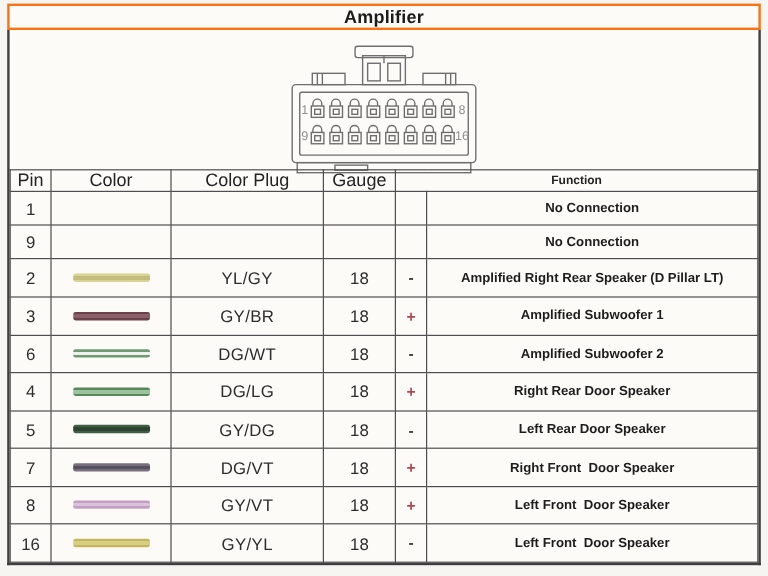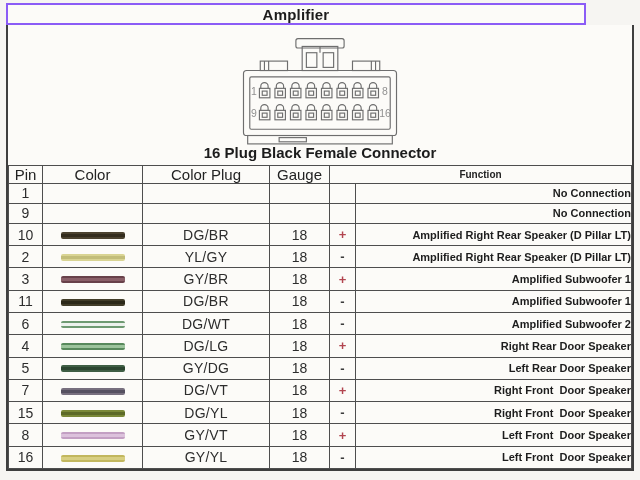--- a/index.html
+++ b/index.html
@@ -9,22 +9,22 @@
     background:#eeece8;
     font-family:"Liberation Sans", sans-serif;
     overflow:hidden;
     color:#242424;
   }
   .page {
     position:absolute; inset:0;
     background:#f6f5f2;
   }
   .title-box {
-    position:absolute; left:6px; top:3px; width:580px; height:22px;
-    border:2px solid #8b5cf6;
+    position:absolute; left:6px; top:3px; width:628px; height:22px;
+    border:2px solid #f97316;
     background:#fcfbf8;
     display:flex; align-items:center; justify-content:center;
     font-size:15px; font-weight:bold; color:#1c1c1c;
     letter-spacing:.2px;
   }
   .main-box {
     position:absolute; left:6px; top:25px; width:628px; height:446px;
     border:2px solid #3e3e3e; border-top:none;
     background:#fcfbf8;
     display:flex; flex-direction:column;
@@ -58,21 +58,21 @@
     text-align:center;
   }
   th.c-func { font-weight:bold; font-size:10px; }
   td.c-pin   { text-align:center; font-size:14px; color:#2d2d2d; }
   td.c-color { text-align:center; }
   td.c-code  { text-align:center; font-size:14px; color:#2d2d2d; letter-spacing:.3px; }
   td.c-gauge { text-align:center; font-size:14px; color:#2d2d2d; }
   td.c-sign  { text-align:center; font-size:13px; font-weight:bold; }
   td.c-func  {
     font-size:11px; font-weight:bold; color:#1d1d1d;
-    padding-left:8px; text-align:right;
+    padding-left:8px; text-align:center;
     white-space:pre;
   }
   .swatch {
     display:inline-block;
     width:64px; height:7px;
     border-radius:2px;
     vertical-align:middle;
   }
   .conn-line { fill:none; stroke:#6e6e6e; stroke-width:1.1; }
   .conn-num  { fill:#909090; font-size:10px; font-family:"Liberation Sans",sans-serif; }
@@ -136,21 +136,20 @@
         <use href="#pin" x="109.8" y="63"></use>
           <use href="#pin" x="124.6" y="63"></use>
 
         <text class="conn-num" x="16" y="55" text-anchor="middle">1</text>
         <text class="conn-num" x="141" y="55" text-anchor="middle">8</text>
         <text class="conn-num" x="16" y="76" text-anchor="middle">9</text>
         <text class="conn-num" x="141" y="76" text-anchor="middle">16</text>
       </svg>
     </div>
 
-    <div class="subtitle">16 Plug Black Female Connector</div>
 
     <table class="pinout">
       <colgroup>
         <col style="width:34px">
           <col style="width:100px">
           <col style="width:127px">
         <col style="width:60px">
           <col style="width:26px">
           <col>
       </colgroup>
@@ -179,63 +178,43 @@
     <td class="c-pin">9</td>
     <td class="c-color">
       
     </td>
     <td class="c-code"></td>
     <td class="c-gauge"></td>
     <td class="c-sign" style="color: rgb(60, 60, 60);"></td>
     <td class="c-func">No Connection</td>
   </tr>
 
-  <tr>
-    <td class="c-pin">10</td>
-    <td class="c-color">
-      <span class="swatch" style="background: linear-gradient(rgb(75, 66, 47) 0px, rgb(75, 66, 47) 28%, rgb(51, 44, 29) 28%, rgb(51, 44, 29) 72%, rgb(75, 66, 47) 72%, rgb(75, 66, 47) 100%);"></span>
-    </td>
-    <td class="c-code">DG/BR</td>
-    <td class="c-gauge">18</td>
-    <td class="c-sign" style="color: rgb(178, 69, 79);">+</td>
+
+  <tr>
+    <td class="c-pin">2</td>
+    <td class="c-color">
+      <span class="swatch" style="background: linear-gradient(rgb(217, 212, 147) 0px, rgb(217, 212, 147) 28%, rgb(194, 189, 122) 28%, rgb(194, 189, 122) 72%, rgb(217, 212, 147) 72%, rgb(217, 212, 147) 100%);"></span>
+    </td>
+    <td class="c-code">YL/GY</td>
+    <td class="c-gauge">18</td>
+    <td class="c-sign" style="color: rgb(60, 60, 60);">-</td>
     <td class="c-func">Amplified Right Rear Speaker (D Pillar LT)</td>
   </tr>
 
   <tr>
-    <td class="c-pin">2</td>
-    <td class="c-color">
-      <span class="swatch" style="background: linear-gradient(rgb(217, 212, 147) 0px, rgb(217, 212, 147) 28%, rgb(194, 189, 122) 28%, rgb(194, 189, 122) 72%, rgb(217, 212, 147) 72%, rgb(217, 212, 147) 100%);"></span>
-    </td>
-    <td class="c-code">YL/GY</td>
-    <td class="c-gauge">18</td>
-    <td class="c-sign" style="color: rgb(60, 60, 60);">-</td>
-    <td class="c-func">Amplified Right Rear Speaker (D Pillar LT)</td>
-  </tr>
-
-  <tr>
     <td class="c-pin">3</td>
     <td class="c-color">
       <span class="swatch" style="background: linear-gradient(rgb(104, 65, 74) 0px, rgb(104, 65, 74) 28%, rgb(138, 95, 104) 28%, rgb(138, 95, 104) 72%, rgb(104, 65, 74) 72%, rgb(104, 65, 74) 100%);"></span>
     </td>
     <td class="c-code">GY/BR</td>
     <td class="c-gauge">18</td>
     <td class="c-sign" style="color: rgb(178, 69, 79);">+</td>
     <td class="c-func">Amplified Subwoofer 1</td>
   </tr>
 
-  <tr>
-    <td class="c-pin">11</td>
-    <td class="c-color">
-      <span class="swatch" style="background: linear-gradient(rgb(66, 61, 41) 0px, rgb(66, 61, 41) 28%, rgb(44, 41, 25) 28%, rgb(44, 41, 25) 72%, rgb(66, 61, 41) 72%, rgb(66, 61, 41) 100%);"></span>
-    </td>
-    <td class="c-code">DG/BR</td>
-    <td class="c-gauge">18</td>
-    <td class="c-sign" style="color: rgb(60, 60, 60);">-</td>
-    <td class="c-func">Amplified Subwoofer 1</td>
-  </tr>
 
 
   <tr>
     <td class="c-pin">6</td>
     <td class="c-color">
       <span class="swatch" style="background: linear-gradient(rgb(111, 154, 114) 0px, rgb(111, 154, 114) 28%, rgb(237, 242, 237) 28%, rgb(237, 242, 237) 72%, rgb(111, 154, 114) 72%, rgb(111, 154, 114) 100%);"></span>
     </td>
     <td class="c-code">DG/WT</td>
     <td class="c-gauge">18</td>
     <td class="c-sign" style="color: rgb(60, 60, 60);">-</td>
@@ -270,30 +249,20 @@
     <td class="c-pin">7</td>
     <td class="c-color">
       <span class="swatch" style="background: linear-gradient(rgb(119, 111, 126) 0px, rgb(119, 111, 126) 28%, rgb(85, 80, 96) 28%, rgb(85, 80, 96) 72%, rgb(119, 111, 126) 72%, rgb(119, 111, 126) 100%);"></span>
     </td>
     <td class="c-code">DG/VT</td>
     <td class="c-gauge">18</td>
     <td class="c-sign" style="color: rgb(178, 69, 79);">+</td>
     <td class="c-func">Right Front  Door Speaker</td>
   </tr>
 
-  <tr>
-    <td class="c-pin">15</td>
-    <td class="c-color">
-      <span class="swatch" style="background: linear-gradient(rgb(123, 137, 56) 0px, rgb(123, 137, 56) 28%, rgb(93, 106, 40) 28%, rgb(93, 106, 40) 72%, rgb(123, 137, 56) 72%, rgb(123, 137, 56) 100%);"></span>
-    </td>
-    <td class="c-code">DG/YL</td>
-    <td class="c-gauge">18</td>
-    <td class="c-sign" style="color: rgb(60, 60, 60);">-</td>
-    <td class="c-func">Right Front  Door Speaker</td>
-  </tr>
 
   <tr>
     <td class="c-pin">8</td>
     <td class="c-color">
       <span class="swatch" style="background: linear-gradient(rgb(195, 160, 195) 0px, rgb(195, 160, 195) 28%, rgb(220, 194, 220) 28%, rgb(220, 194, 220) 72%, rgb(195, 160, 195) 72%, rgb(195, 160, 195) 100%);"></span>
     </td>
     <td class="c-code">GY/VT</td>
     <td class="c-gauge">18</td>
     <td class="c-sign" style="color: rgb(178, 69, 79);">+</td>
     <td class="c-func">Left Front  Door Speaker</td>

